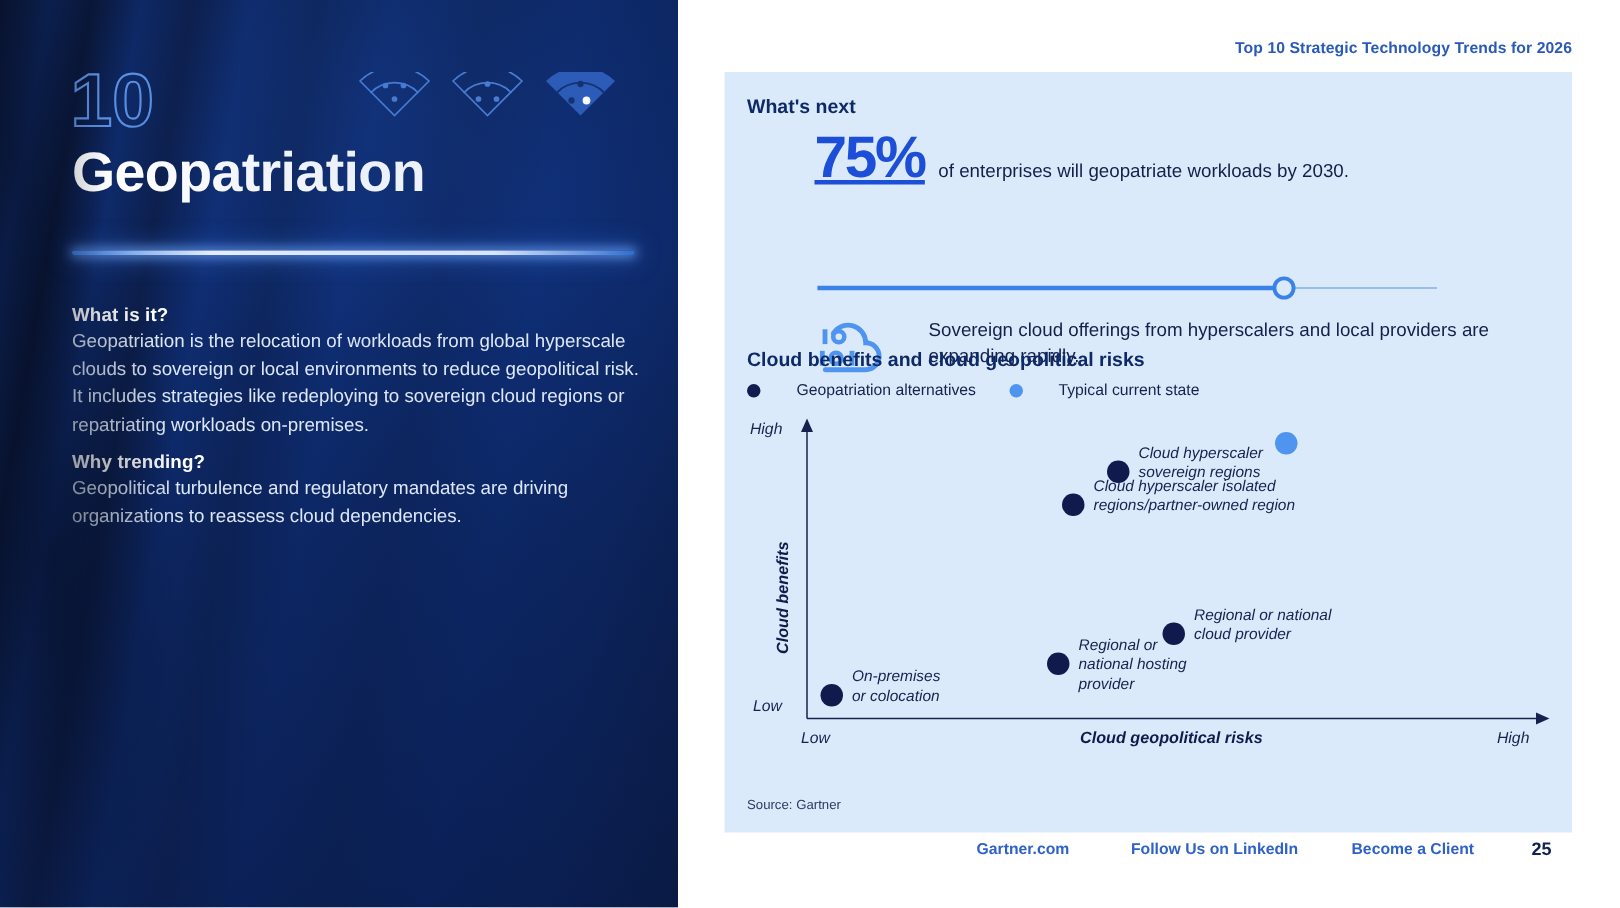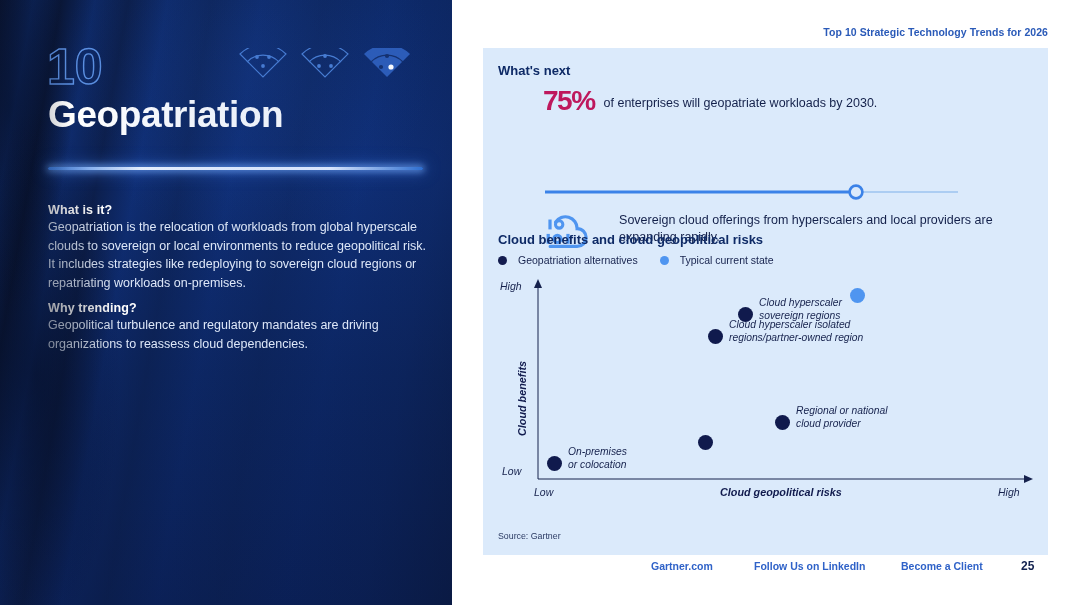--- a/index.html
+++ b/index.html
@@ -102,22 +102,22 @@
   .card-title {
     position: absolute; left: 15px; top: 15px;
     font-size: 13px; font-weight: 700; color: #0e2a66;
   }
 
   .stat-row {
     position: absolute; left: 60px; top: 39px;
     display: flex; align-items: flex-end; gap: 9px;
   }
   .stat-number {
-    font-size: 28px; font-weight: 800; color: #be185d;
-    line-height: 0.98; letter-spacing: -1.5px;
+    font-size: 39px; font-weight: 800; color: #1d4ed8;
+    line-height: 0.98; letter-spacing: -1.5px; text-decoration: underline;
   }
   .stat-caption {
     font-size: 12.5px; color: #13204a; padding-bottom: 4px; font-weight: 400;
   }
 
   #slider { position: absolute; left: 60px; top: 136px; width: 417px; height: 16px; }
 
   .icon-row {
     position: absolute; left: 60px; top: 164px;
     display: flex; align-items: flex-start; gap: 15px;
@@ -128,21 +128,21 @@
 
   .chart-title {
     position: absolute; left: 15px; top: 184px;
     font-size: 13px; font-weight: 700; color: #0e2a66;
   }
 
   .legend {
     position: absolute; left: 15px; top: 206px;
     display: flex; align-items: center; gap: 22px;
   }
-  .legend-item { display: flex; align-items: center; gap: 11px; }
+  .legend-item { display: flex; align-items: center; gap: 24px; }
   .legend-dot { width: 9px; height: 9px; border-radius: 50%; display:block; }
   .legend-dot.dark { background: #131c4f; }
   .legend-dot.light { background: #4f95f0; }
   .legend-label { font-size: 10.5px; color: #16224d; }
 
   #plot { position: absolute; left: 15px; top: 228px; width: 550px; height: 240px; font-style: italic; }
 
   .plot-point { position: absolute; border-radius: 50%; }
   .plot-point.dark { background: #101a4d; }
   .plot-point.light { background: #4f95f0; }
@@ -286,20 +286,23 @@
         <div class="axis-tick" style="left:500px; top:210px;">High</div>
 
         <div class="axis-title vertical" style="left:18px; top:160px;">Cloud benefits</div>
         <div class="axis-title" style="left:222px; top:210px;">Cloud geopolitical risks</div>
 
         <div class="plot-point dark" style="left:49px; top:180px; width:15px; height:15px;"></div>
         <div class="point-label" style="left:70px; top:170px;">On-premises
 or colocation</div>
 
         <div class="plot-point dark" style="left:200px; top:159px; width:15px; height:15px;"></div>
+        <div class="point-label" style="left:221px; top:149px;">Regional or
+national hosting
+provider</div>
 
         <div class="plot-point dark" style="left:277px; top:139px; width:15px; height:15px;"></div>
         <div class="point-label" style="left:298px; top:129px;">Regional or national
 cloud provider</div>
 
         <div class="plot-point dark" style="left:210px; top:53px; width:15px; height:15px;"></div>
         <div class="point-label" style="left:231px; top:43px;">Cloud hyperscaler isolated
 regions/partner-owned region</div>
 
         <div class="plot-point dark" style="left:240px; top:31px; width:15px; height:15px;"></div>

